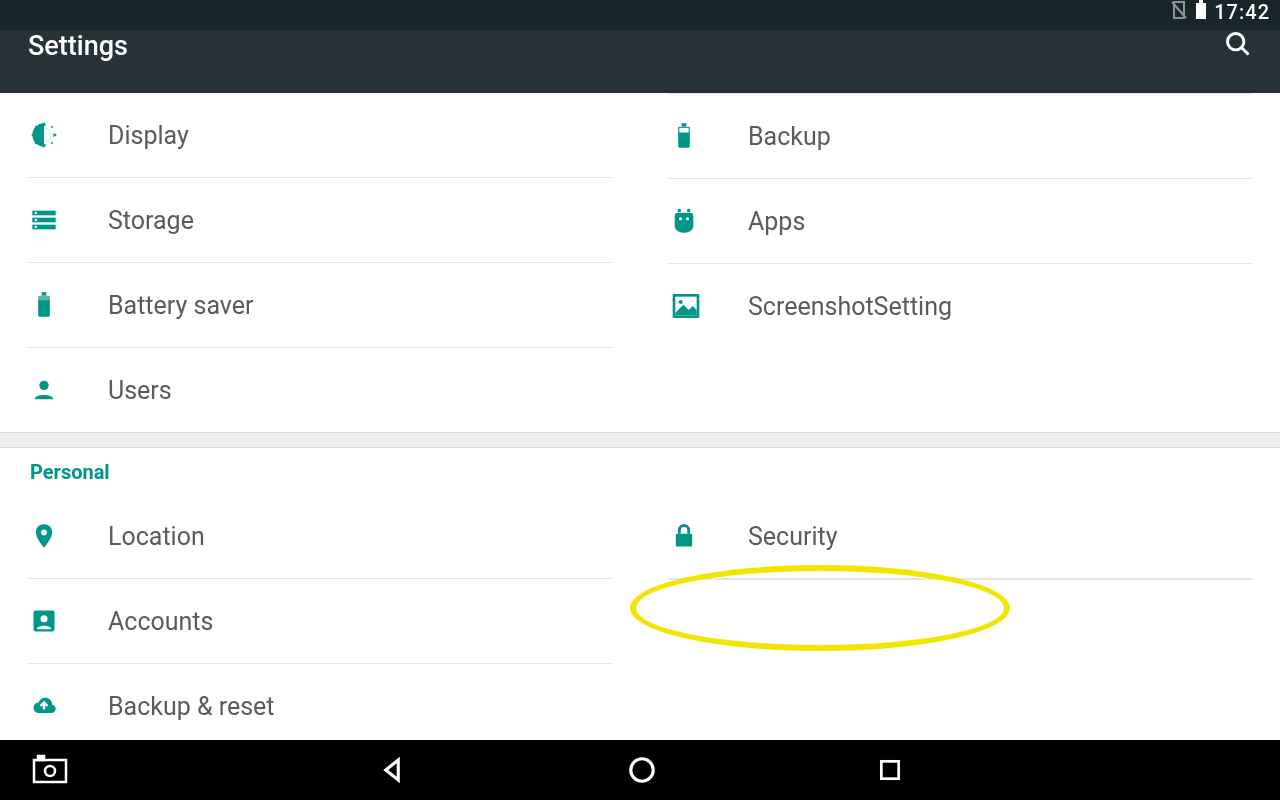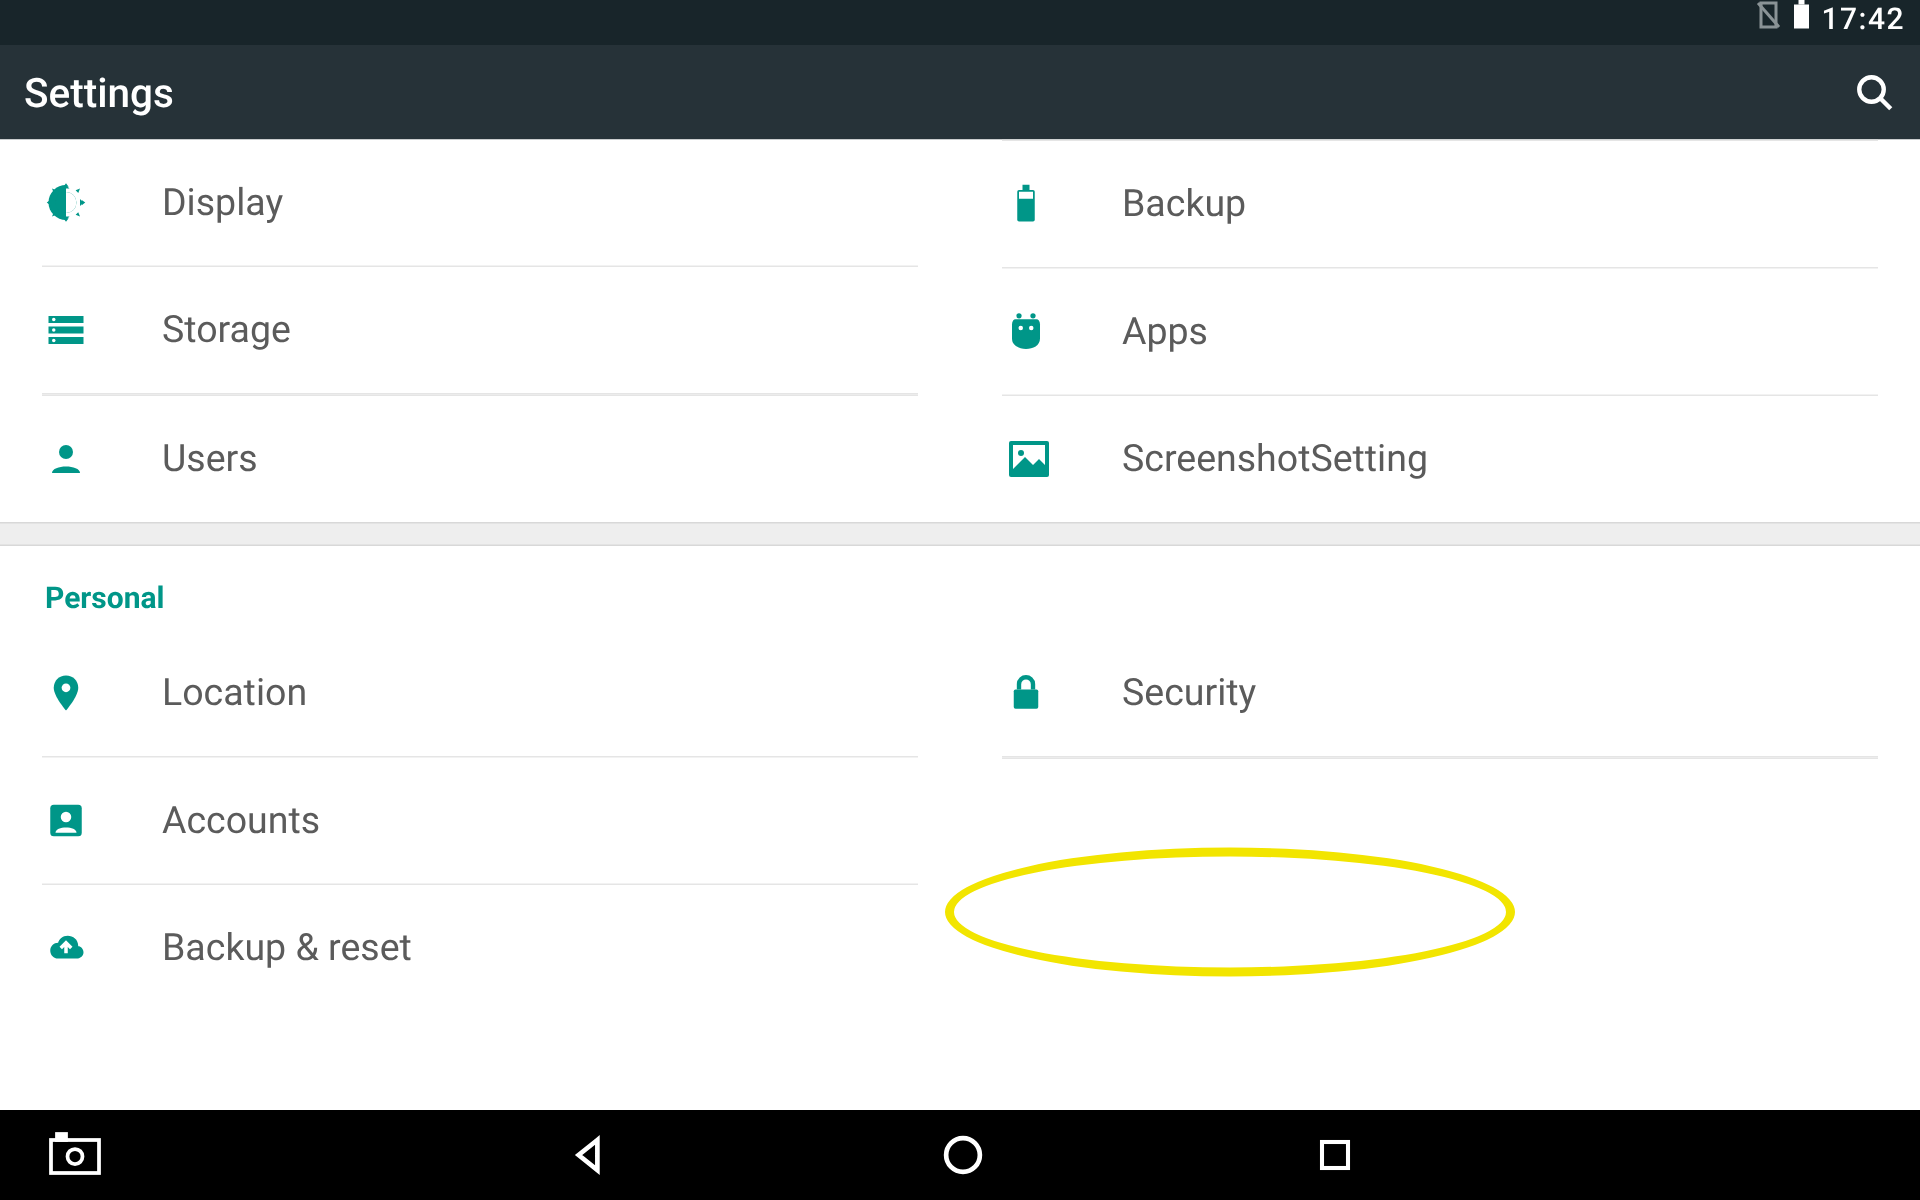--- a/index.html
+++ b/index.html
@@ -3,35 +3,35 @@
 <meta charset="utf-8">
 <style>
   * { box-sizing: border-box; margin: 0; padding: 0; }
   html, body { width: 1280px; height: 800px; font-family: Roboto, "Helvetica Neue", Arial, sans-serif; background: #fff; overflow: hidden; }
   .status-bar {
     height: 30px; background: #18252a; color: #fff; display: flex; align-items: flex-start; justify-content: flex-end;
     padding: 0 10px; font-size: 20px; font-weight: 500;
   }
   .status-bar .icon { margin-left: 6px; display: inline-flex; align-items: center; }
   .app-bar {
-    height: 63px; background: #263238; color: #fff; display: flex; align-items: center; padding: 0 16px;
+    height: 63px; background: #263238; color: #fff; display: flex; align-items: flex-start; padding: 0 28px;
     justify-content: space-between;
   }
   .app-bar-title { font-size: 27px; font-weight: 500; }
   .content { height: calc(800px - 30px - 63px - 60px); overflow: hidden; background: #fff; }
   .columns { display: flex; justify-content: space-between; }
   .col { flex: 1; }
   .row {
     display: flex; align-items: center; height: 84px; padding-left: 30px; cursor: pointer;
   }
   .row-divider { border-bottom: 1px solid #e5e5e5; margin: 0 28px; }
   .row .icon { width: 78px; display: flex; justify-content: flex-start; align-items: center; }
   .row .label { font-size: 25px; color: #5b5b5b; }
   .section-gap { height: 16px; background: #eeeeee; border-top: 1px solid #d8d8d8; border-bottom: 1px solid #d8d8d8; }
-  .section-header { padding: 22px 30px 10px; font-size: 20px; font-weight: 700; color: #009688; }
+  .section-header { padding: 12px 30px 10px; font-size: 20px; font-weight: 700; color: #009688; }
   .nav-bar {
     position: absolute; bottom: 0; left: 0; width: 1280px; height: 60px; background: #000; color: #fff;
     display: flex; align-items: center; justify-content: center;
   }
   .nav-bar .nav-center { display: flex; gap: 220px; align-items: center; }
   .nav-bar .camera { position: absolute; left: 30px; }
   svg { display: block; }
   .highlight-ellipse {
     position: absolute;
     border: 6px solid #f2e500;
@@ -93,20 +93,30 @@
               <rect x="2" y="10" width="20" height="4"></rect>
               <rect x="2" y="16" width="20" height="4"></rect>
               <circle cx="5" cy="6" r="1" fill="#fff"></circle>
               <circle cx="5" cy="12" r="1" fill="#fff"></circle>
               <circle cx="5" cy="18" r="1" fill="#fff"></circle>
             </svg>
         </span>
         <span class="label">Storage</span>
       </div>
       <div class="row-divider"></div>
+      <div class="row">
+        <span class="icon">
+          <svg width="28" height="28" viewBox="0 0 24 24" fill="#009688">
+              <rect x="7" y="4" width="10" height="18" rx="1"></rect>
+              <rect x="10" y="1" width="4" height="3"></rect>
+              <rect x="7" y="4" width="10" height="4" fill="#fff" opacity="0.35"></rect>
+            </svg>
+        </span>
+        <span class="label">Battery saver</span>
+      </div>
       <div class="row-divider"></div>
       <div class="row">
         <span class="icon">
           <svg width="28" height="28" viewBox="0 0 24 24" fill="#009688">
               <circle cx="12" cy="8" r="4"></circle>
               <path d="M4 20 C4 15 20 15 20 20 Z"></path>
             </svg>
         </span>
         <span class="label">Users</span>
       </div>

